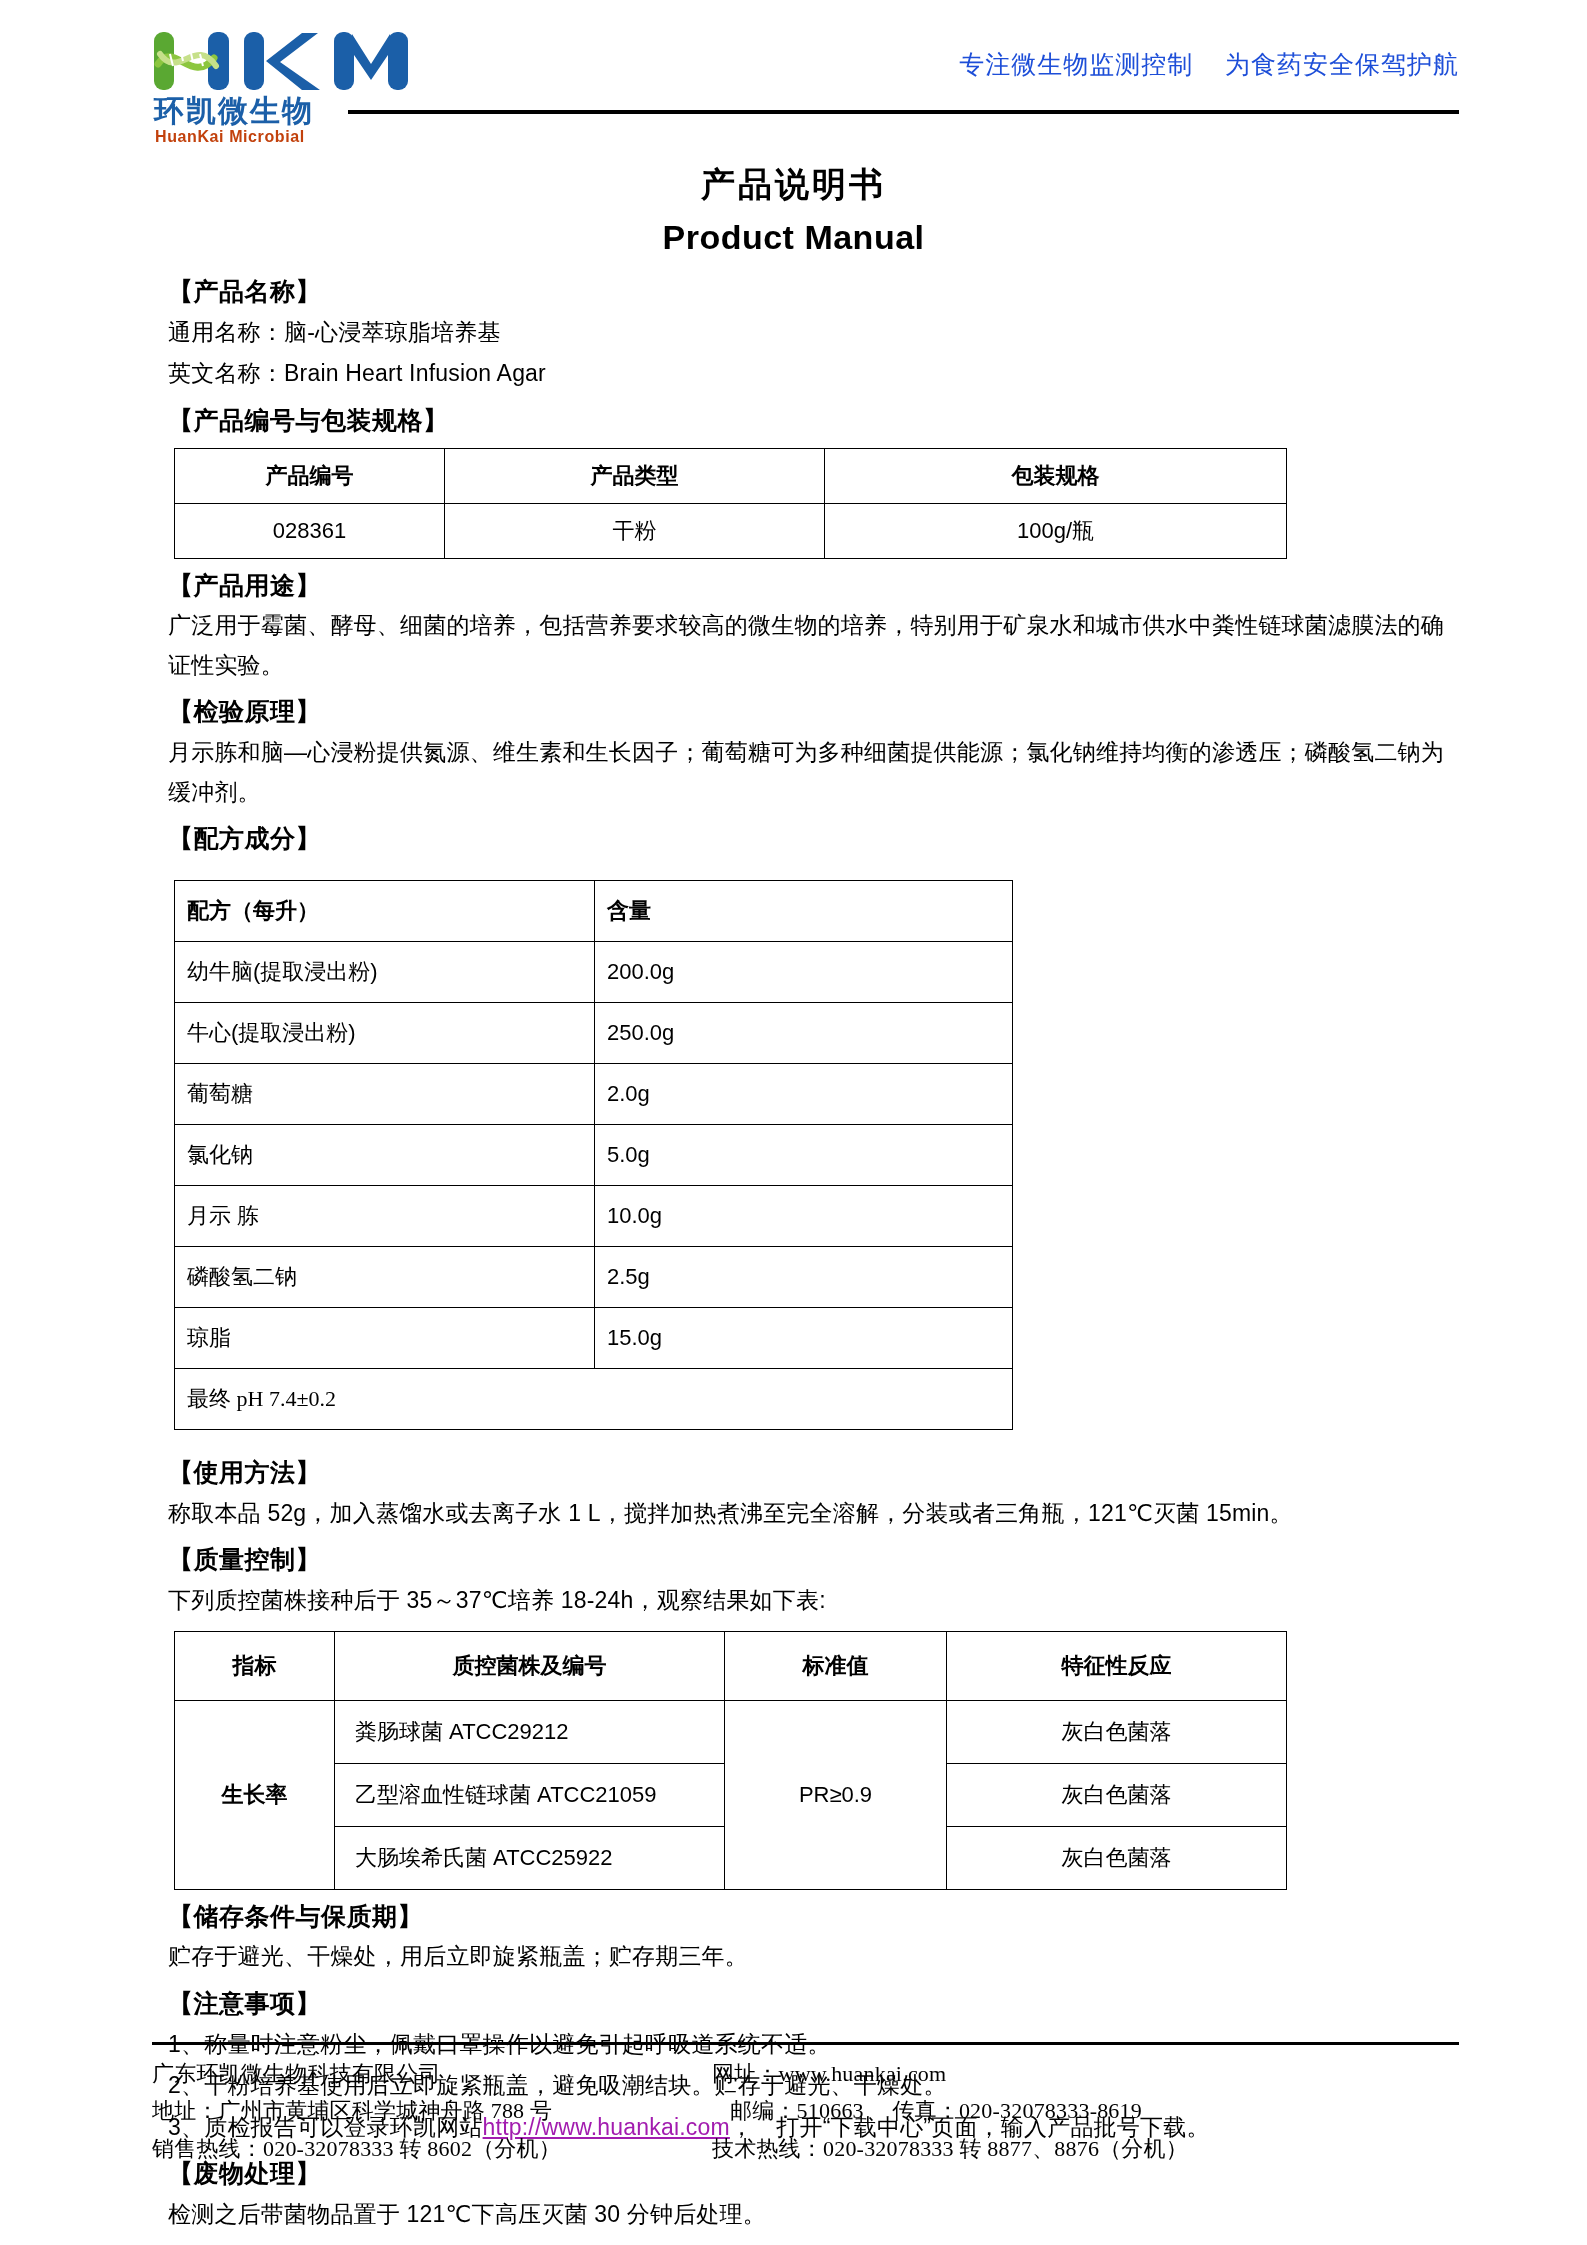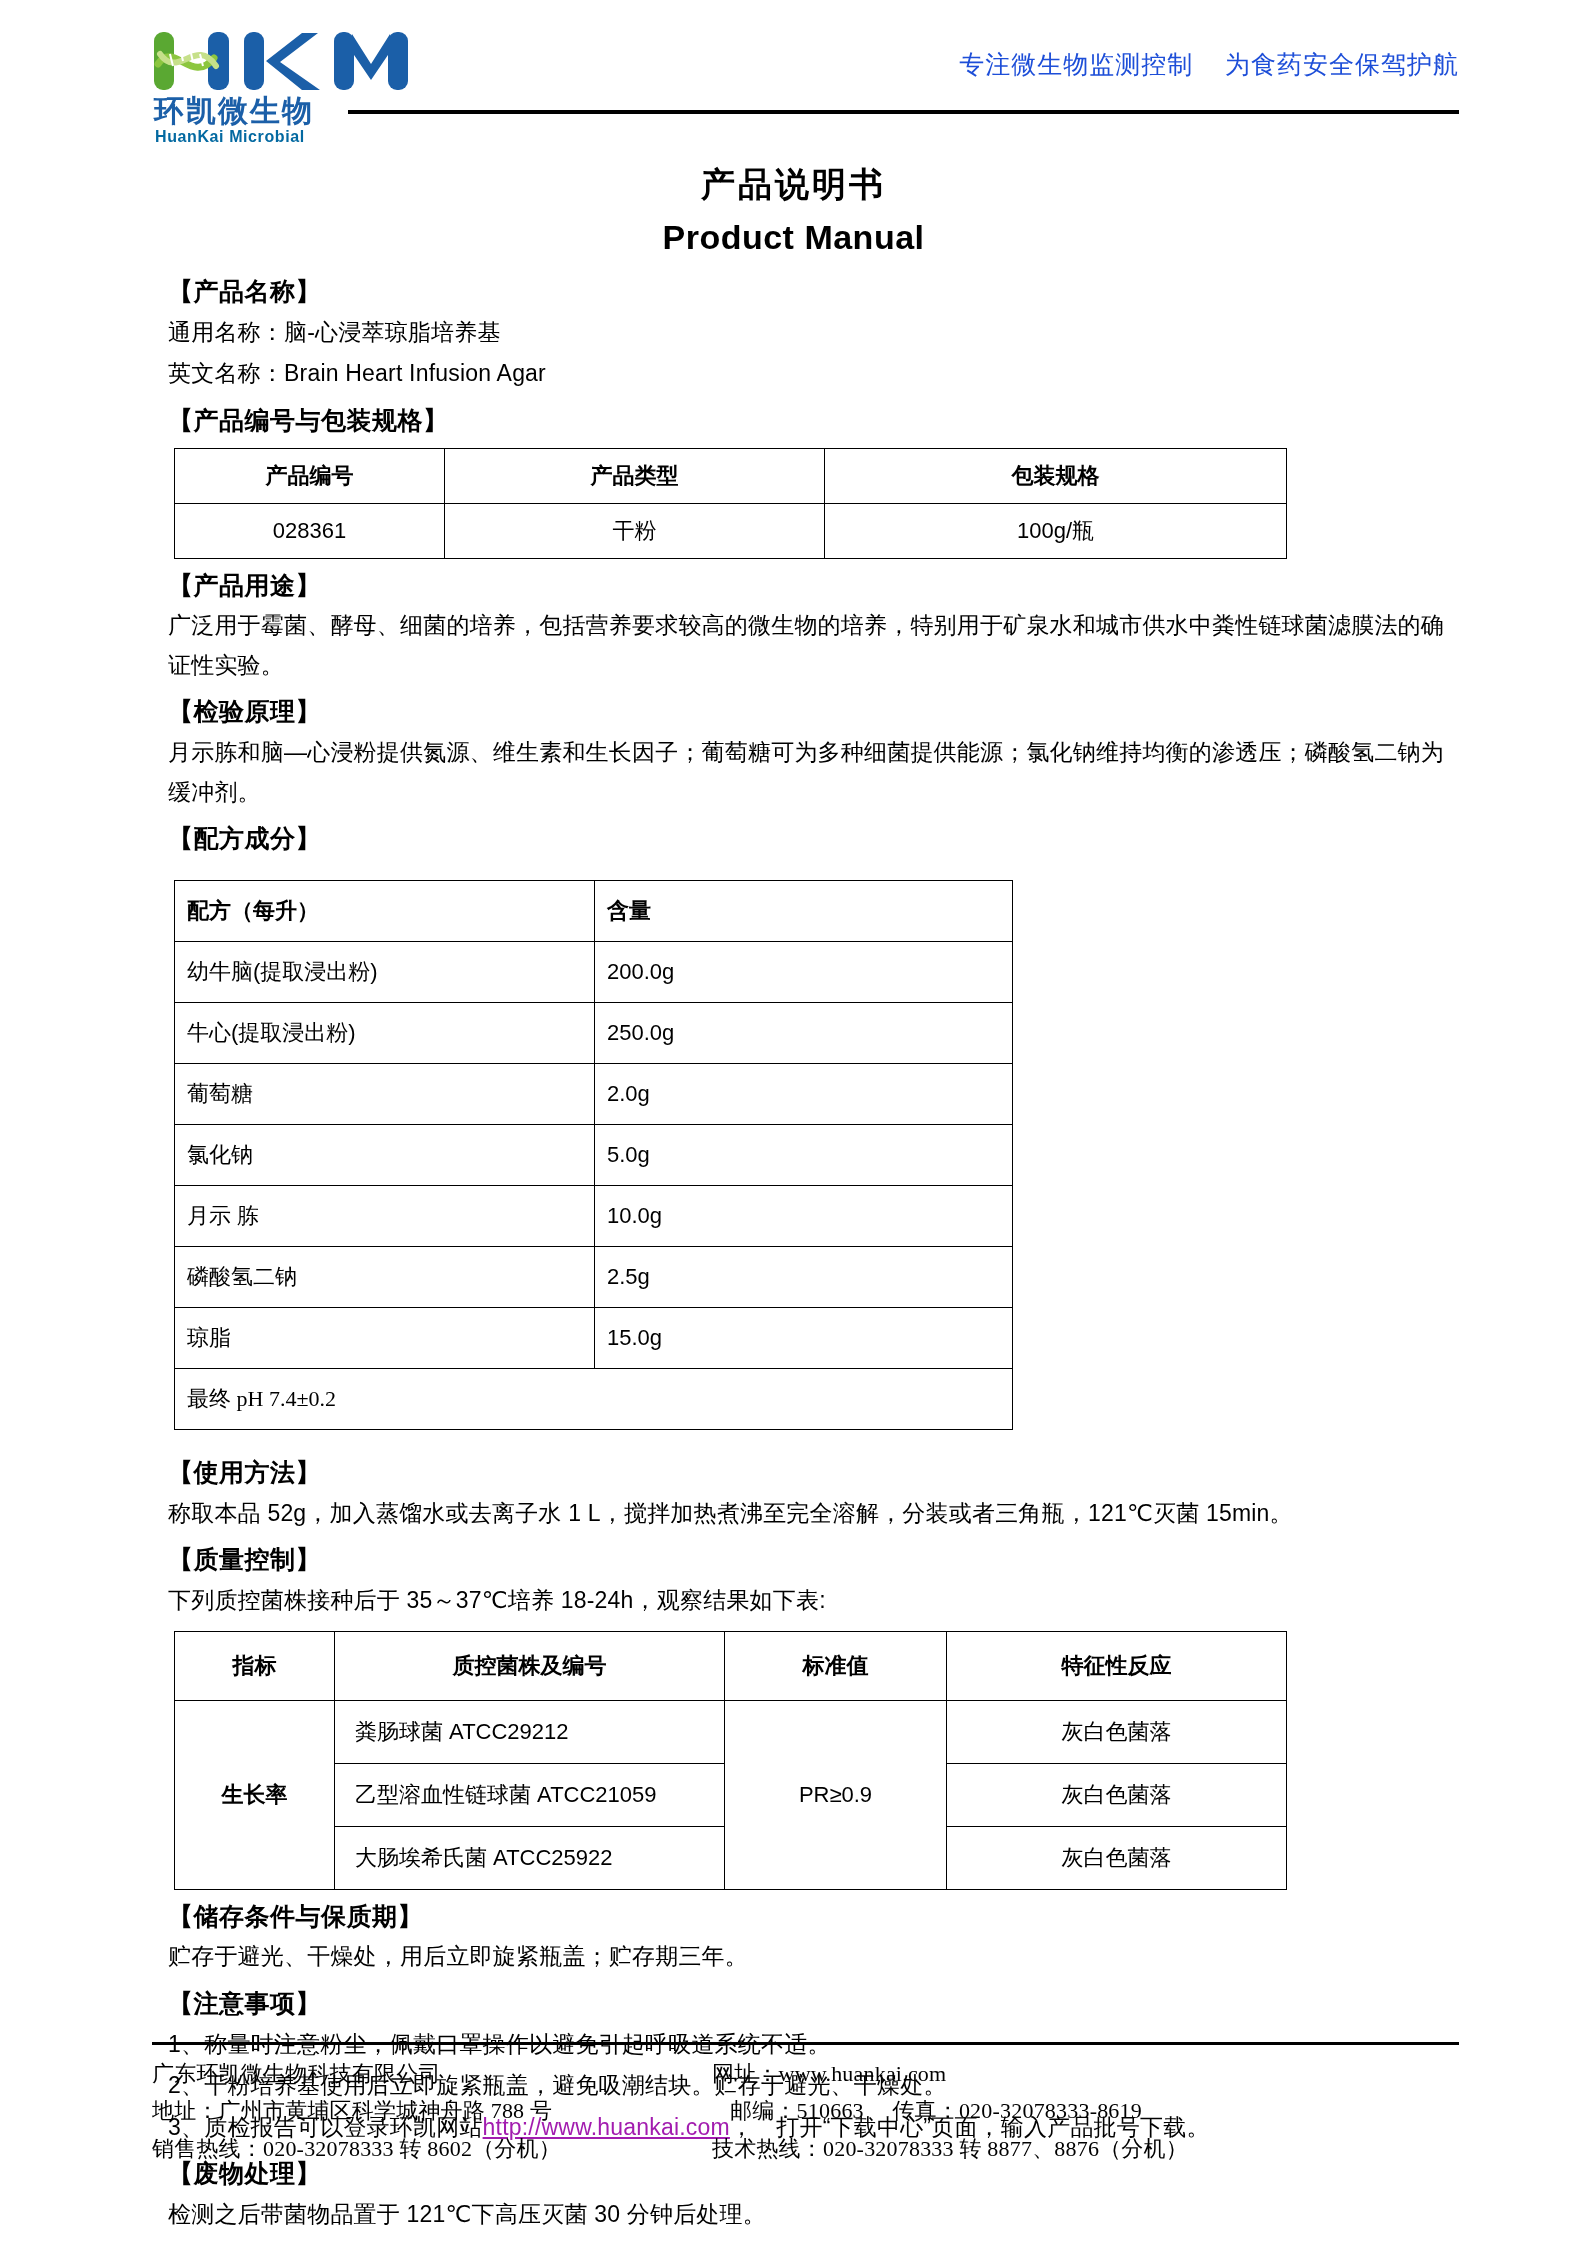--- a/index.html
+++ b/index.html
@@ -50,21 +50,21 @@
     color: #1b5fa8;
     letter-spacing: 2px;
     line-height: 1.05;
     margin-top: 1px;
     margin-left: 2px;
   }
   .logo-en {
     font-family: "Liberation Sans", "DejaVu Sans", sans-serif;
     font-size: 16px;
     font-weight: bold;
-    color: #0369a1;
+    color: #c2410c;
     letter-spacing: 0.6px;
     line-height: 1.1;
     margin-top: 1px;
     margin-left: 3px;
   }
   .header-right {
     flex: 1 1 auto;
     display: flex;
     flex-direction: column;
     align-items: flex-end;

